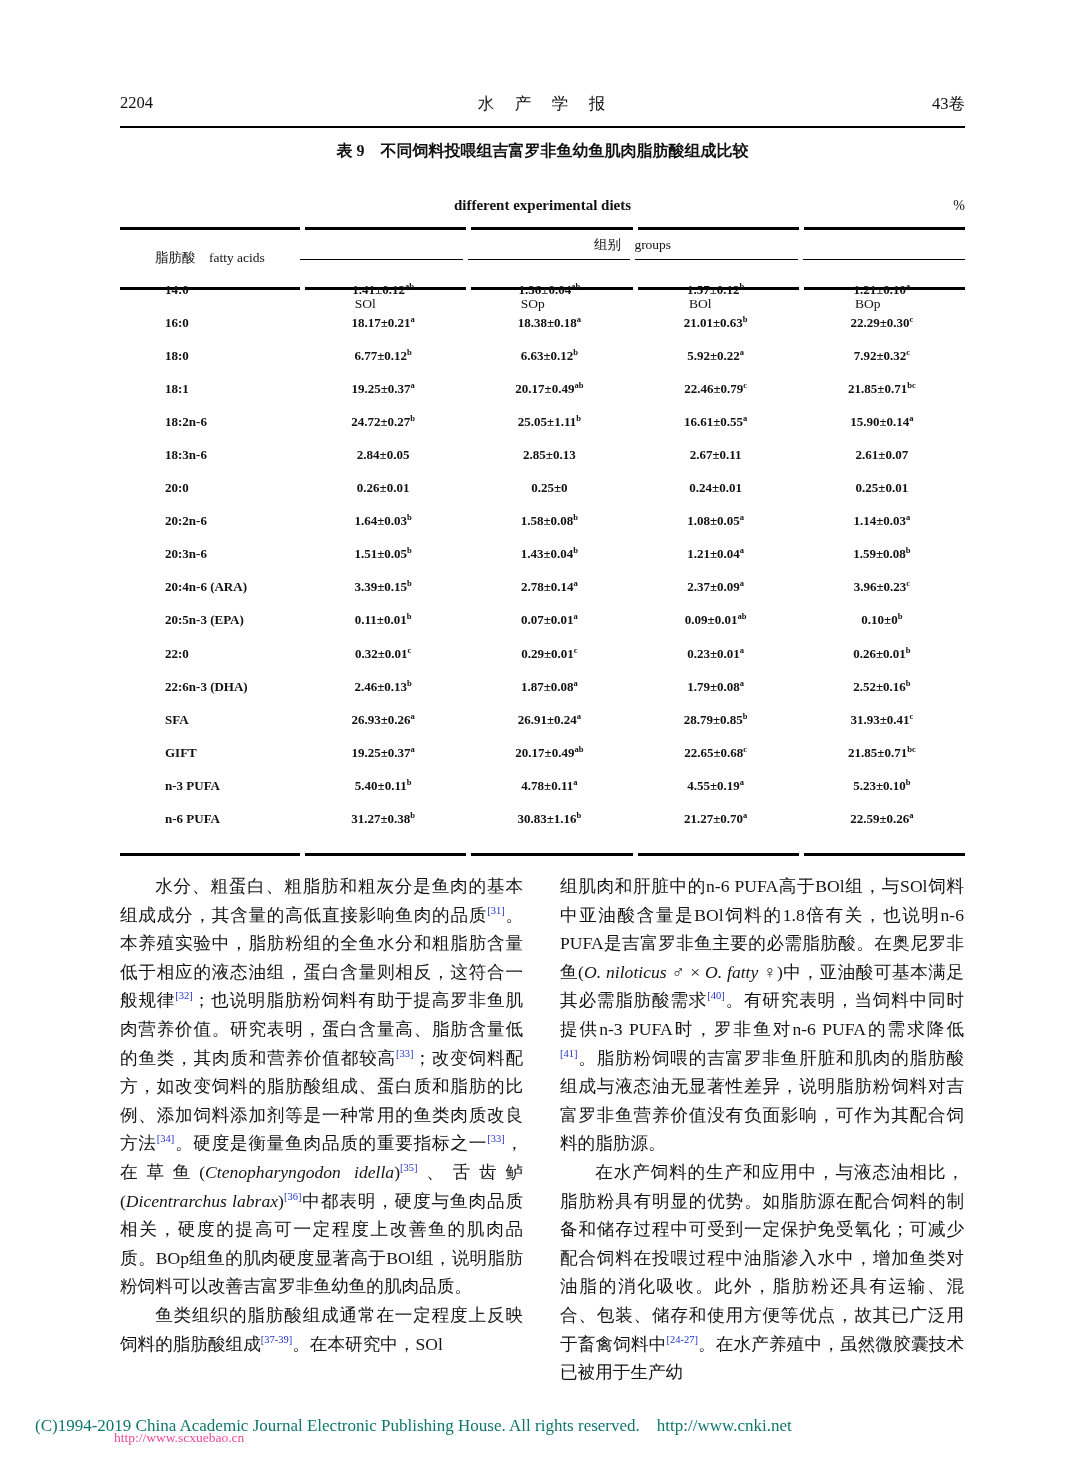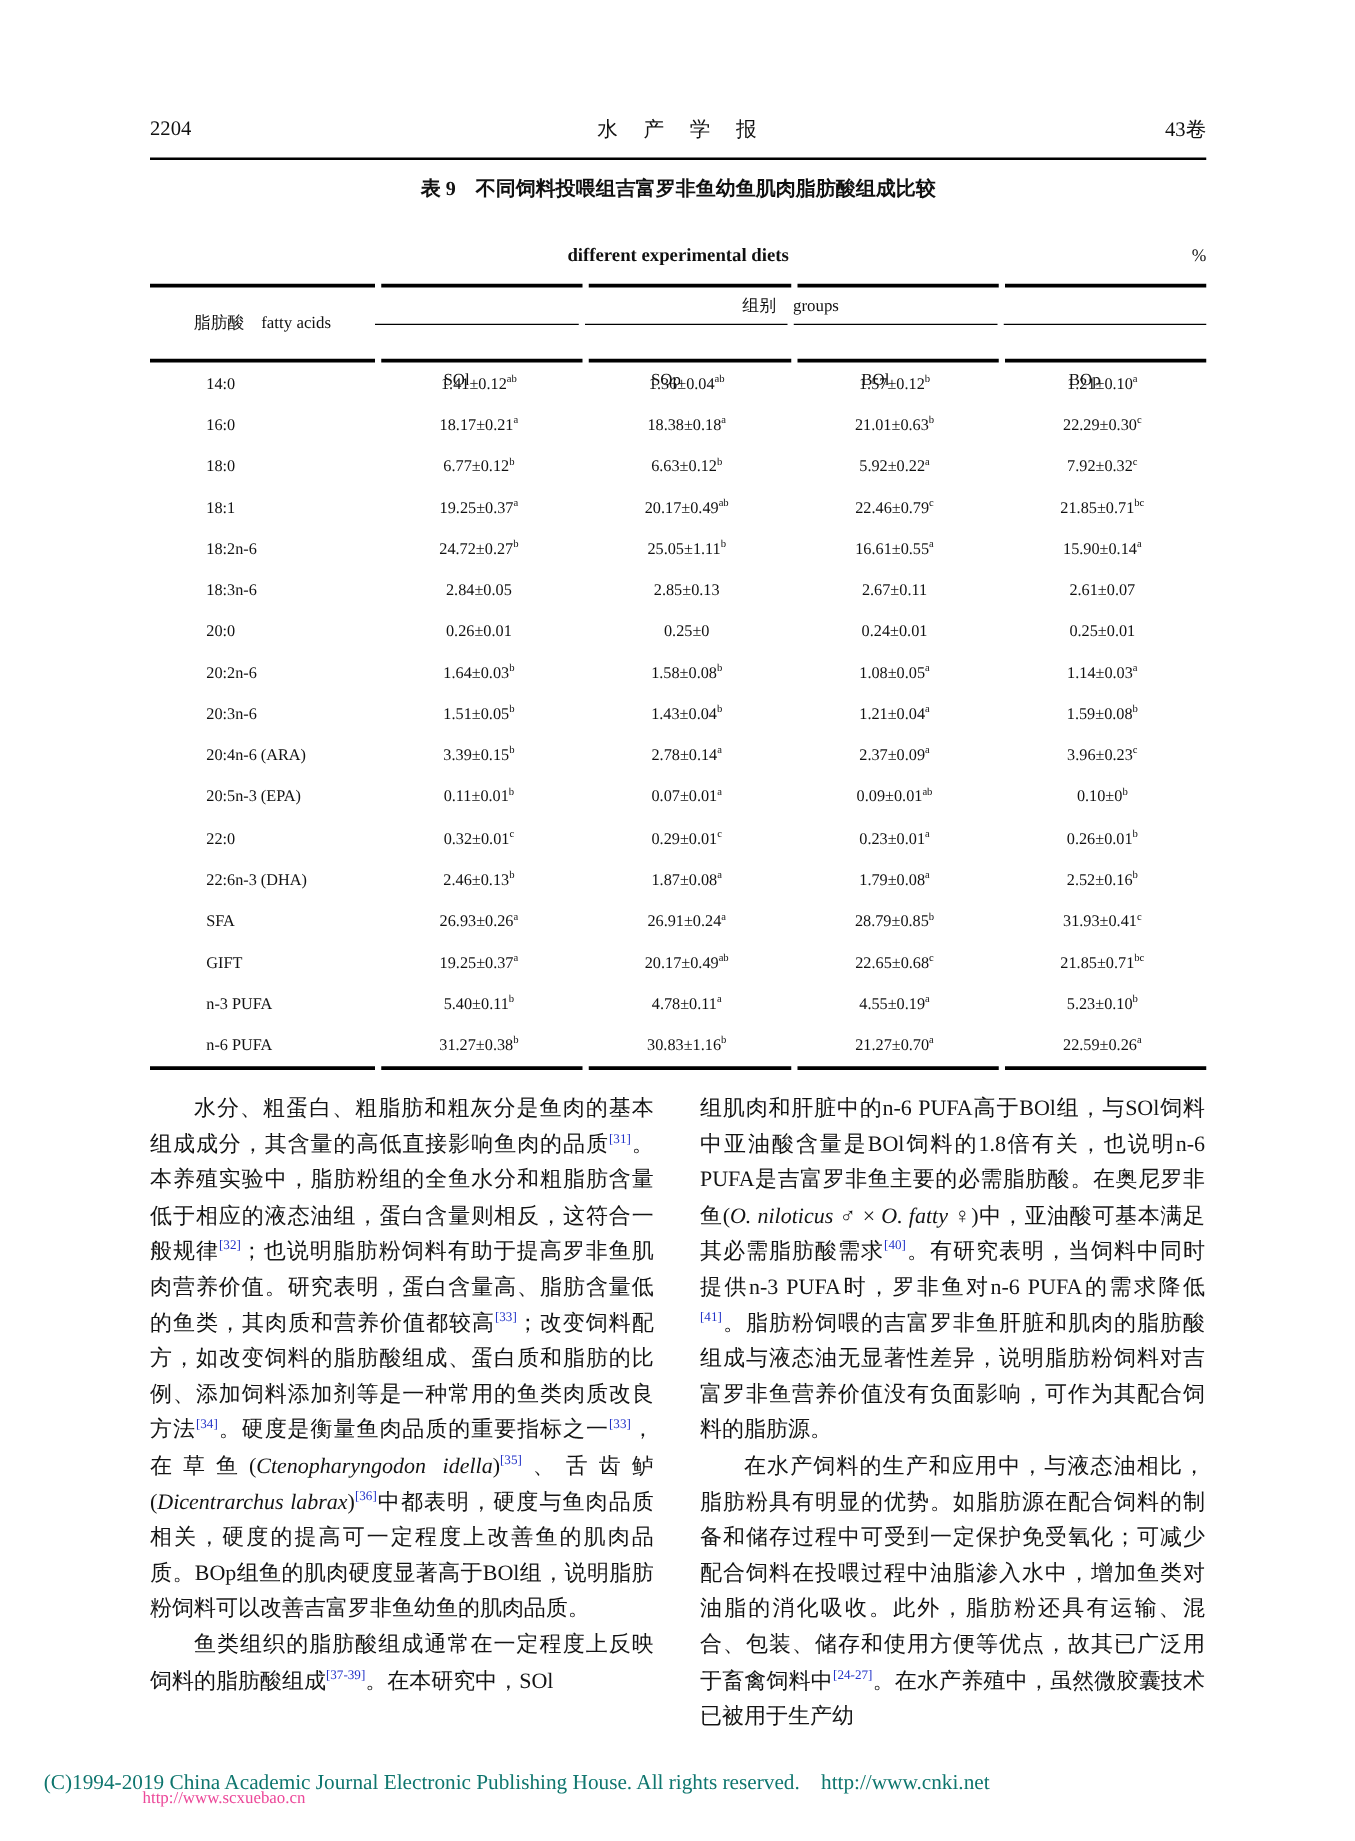--- a/index.html
+++ b/index.html
@@ -20,21 +20,21 @@
   
   .ftable{position:absolute;left:120px;top:227px;width:845px;height:630px;font-size:13px;}
   .rule{position:absolute;left:0;width:845px;display:grid;grid-template-columns:180px 1fr 1fr 1fr 1fr;column-gap:5px;}
   .rule span{background:#000;height:100%;}
   .rule.thick{height:2.6px;}
   .rule.thin{left:180px;width:665px;grid-template-columns:1fr 1fr 1fr 1fr;height:1.4px;}
   .grouphead{position:absolute;left:180px;top:9px;width:665px;text-align:center;font-size:13.5px;white-space:pre;}
   .colhead{position:absolute;left:35px;top:22px;font-size:13.5px;white-space:pre;}
   .subhead-row{position:absolute;left:164px;top:37px;width:665px;display:grid;grid-template-columns:1fr 1fr 1fr 1fr;column-gap:5px;margin-top:32px;}
   .subcol{text-align:center;font-size:13.5px;}
-  .rows{position:absolute;left:0;top:63px;width:845px;display:grid;grid-auto-rows:33.1px;}
+  .rows{position:absolute;left:0;top:46px;width:845px;display:grid;grid-auto-rows:33.1px;font-weight:bold;}
   .trow{display:grid;grid-template-columns:180px 1fr 1fr 1fr 1fr;align-items:center;}
   .tlabel{padding-left:45px;}
   .tcell{text-align:center;}
   .tsup{font-size:8.5px;line-height:0;vertical-align:super;}
   
   .bodycol{position:absolute;top:872px;width:403px;font-size:17.6px;line-height:28.6px;
            text-align:justify;color:#141414;}
   .bodycol-left{left:120px;}
   .bodycol-right{left:560px;width:404px;}
   .para{margin:0;}

